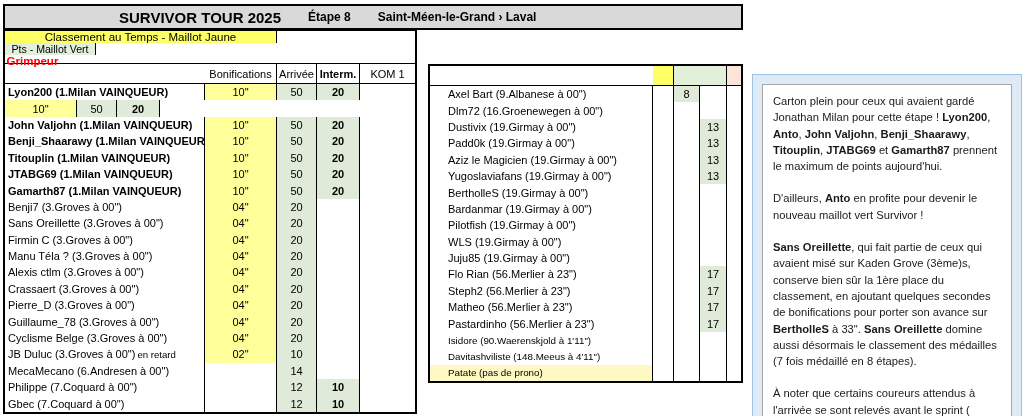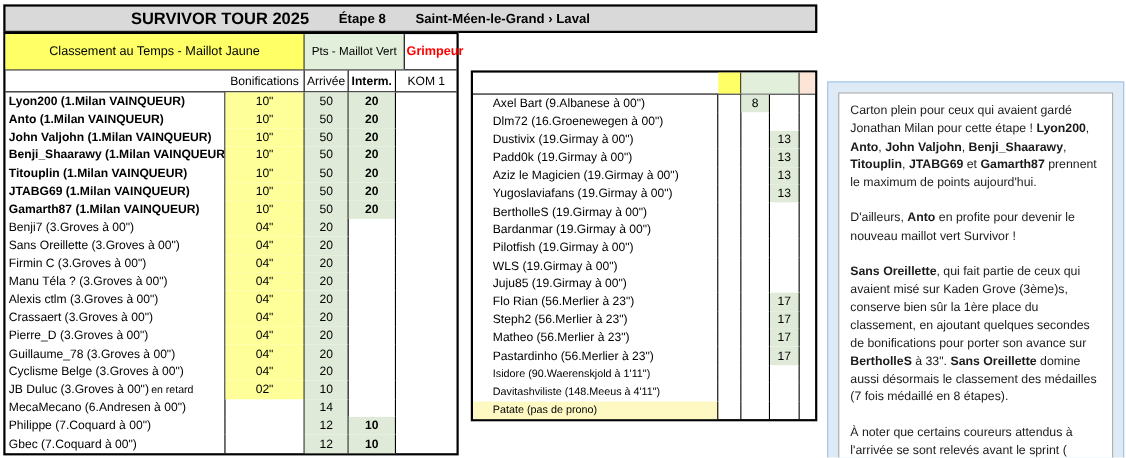--- a/index.html
+++ b/index.html
@@ -15,21 +15,21 @@
 
   
   .c{box-sizing:border-box;border-right:1px solid #000;display:flex;align-items:center;
      justify-content:center;overflow:hidden;white-space:nowrap;flex-shrink:0;}
   .c:last-child{border-right:none;}
   .b{font-weight:bold;}
 
   
   .ltable{position:absolute;left:3px;top:29px;width:414px;border:2px solid #000;
           box-sizing:border-box;background:#fff;}
-  .band{display:flex;height:32px;border-bottom:1px solid #000;}
+  .band{display:flex;height:32px;border-bottom:1px solid #000;flex-direction:column;}
   .band .c{font-size:11.5px;}
   .bandY{width:272px;background:#FFFF66;}
   .bandG{width:91px;background:#E2EFDA;font-size:10.6px !important;text-align:right;}
   .bandR{width:55px;color:#FF0000;font-weight:bold;}
   .hrow{display:flex;height:19px;border-bottom:1px solid #000;font-size:11px;}
   .hdr-name{font-style:italic;margin-top:20px;}
   .trow{display:flex;height:16.4px;font-size:11px;}
   .nameL{width:200px;justify-content:flex-start;padding-left:3px;}
   .bonifL{width:72px;}
   .arrL{width:40px;}
@@ -89,23 +89,20 @@
       <div class="trow">
         <div class="c nameL b">
           <span>Lyon200 (1.Milan VAINQUEUR)</span>
         </div>
         <div class="c bonifL ycell">10"</div>
         <div class="c arrL gcell">50</div>
         <div class="c intL gcell">20</div>
         <div class="c komL"></div>
       </div>
       <div class="trow">
-        <div class="c nameL b">
-          <span>Anto (1.Milan VAINQUEUR)</span>
-        </div>
         <div class="c bonifL ycell">10"</div>
         <div class="c arrL gcell">50</div>
         <div class="c intL gcell">20</div>
         <div class="c komL"></div>
       </div>
       <div class="trow">
         <div class="c nameL b">
           <span>John Valjohn (1.Milan VAINQUEUR)</span>
         </div>
         <div class="c bonifL ycell">10"</div>

